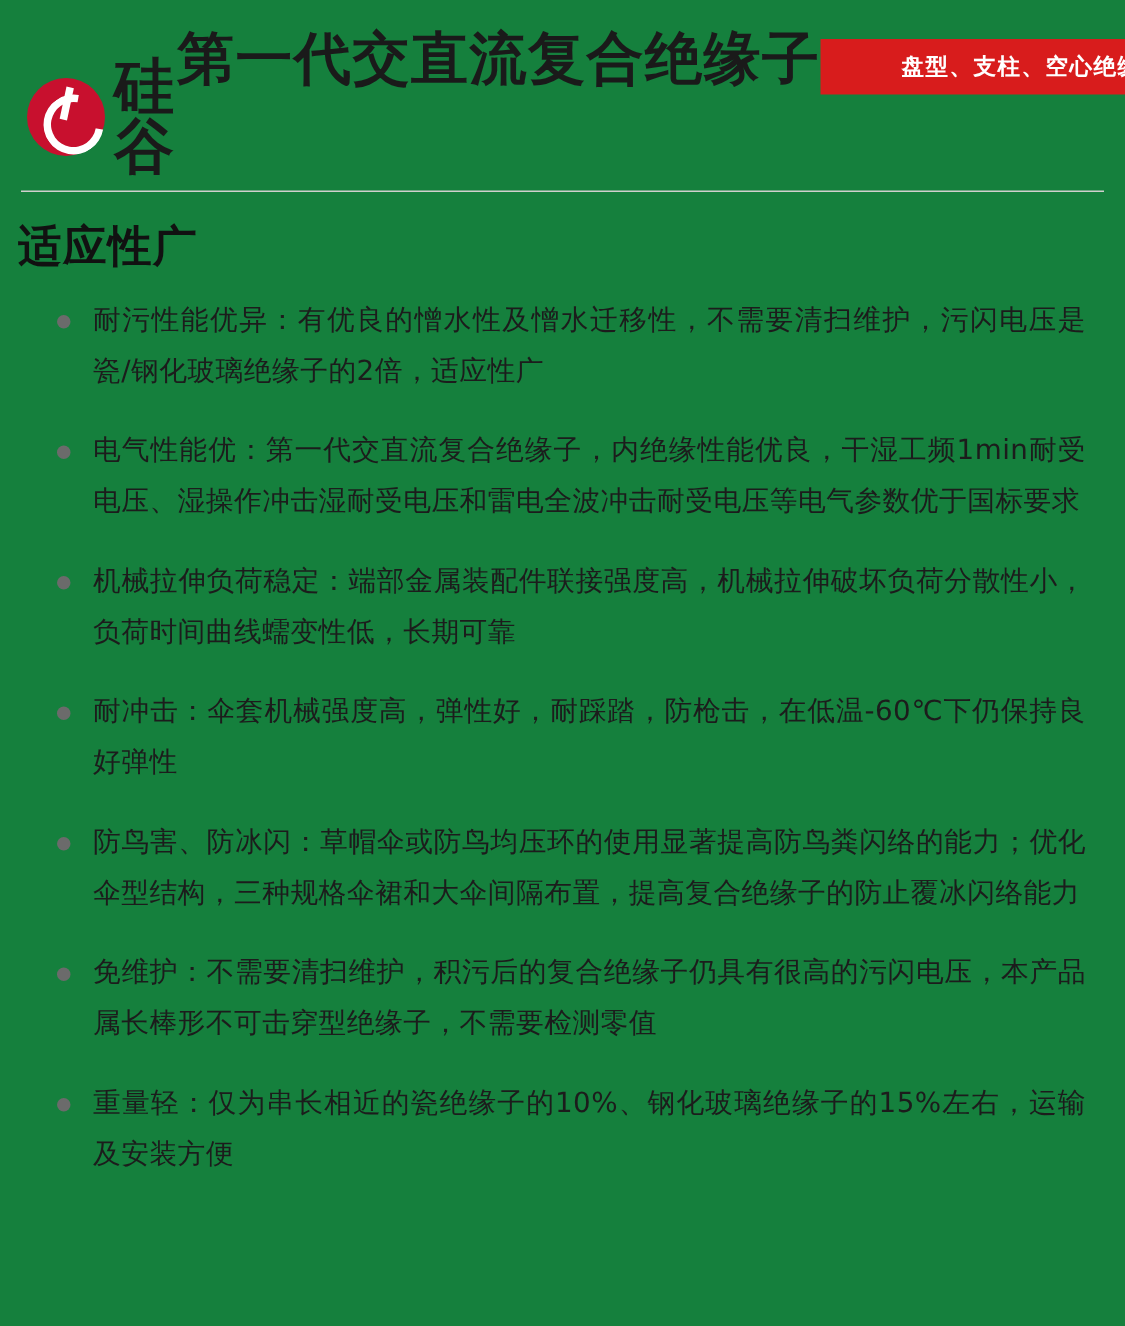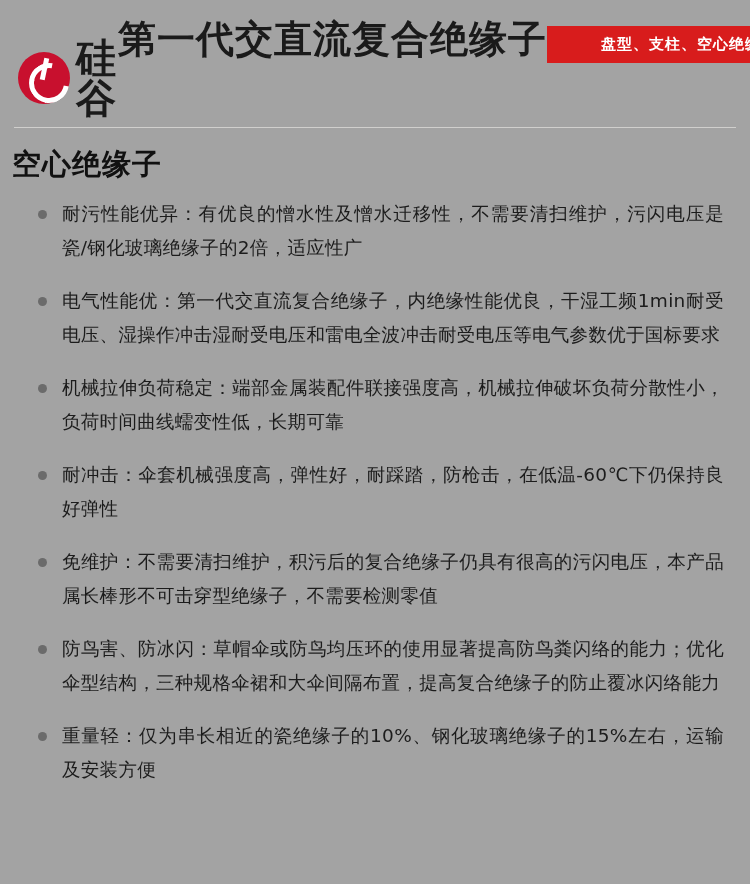--- a/index.html
+++ b/index.html
@@ -6,21 +6,21 @@
   html, body {
     width: 750px;
     height: 884px;
     background: #ffffff;
     font-family: "Liberation Sans", sans-serif;
   }
   .page {
     width: 750px;
     height: 884px;
     position: relative;
-    background: #a3a3a3;
+    background: #15803d;
     overflow: hidden;
   }
 
   
   .header {
     display: flex;
     align-items: flex-start;
     padding: 10px 0 0 0;
     height: 128px;
     position: relative;
@@ -158,46 +158,46 @@
       <div class="logo-mark"></div>
       <div class="logo-text">硅谷</div>
     </div>
     <div class="title-block">
       <div class="main-title">第一代交直流复合绝缘子</div>
       <div class="subtitle-bar">盘型、支柱、空心绝缘子</div>
     </div>
     <div class="header-rule"></div>
   </div>
 
-  <div class="section-heading">空心绝缘子</div>
+  <div class="section-heading">适应性广</div>
 
   <ul class="feature-list">
     <li class="feature-item">
       <span class="bullet"></span>
       <span>耐污性能优异：有优良的憎水性及憎水迁移性，不需要清扫维护，污闪电压是瓷/钢化玻璃绝缘子的2倍，适应性广</span>
     </li>
     <li class="feature-item">
       <span class="bullet"></span>
       <span>电气性能优：第一代交直流复合绝缘子，内绝缘性能优良，干湿工频1min耐受电压、湿操作冲击湿耐受电压和雷电全波冲击耐受电压等电气参数优于国标要求</span>
     </li>
     <li class="feature-item">
       <span class="bullet"></span>
       <span>机械拉伸负荷稳定：端部金属装配件联接强度高，机械拉伸破坏负荷分散性小，负荷时间曲线蠕变性低，长期可靠</span>
     </li>
     <li class="feature-item">
       <span class="bullet"></span>
       <span>耐冲击：伞套机械强度高，弹性好，耐踩踏，防枪击，在低温-60℃下仍保持良好弹性</span>
     </li>
     <li class="feature-item">
       <span class="bullet"></span>
+      <span>防鸟害、防冰闪：草帽伞或防鸟均压环的使用显著提高防鸟粪闪络的能力；优化伞型结构，三种规格伞裙和大伞间隔布置，提高复合绝缘子的防止覆冰闪络能力</span>
+    </li>
+    <li class="feature-item">
+      <span class="bullet"></span>
       <span>免维护：不需要清扫维护，积污后的复合绝缘子仍具有很高的污闪电压，本产品属长棒形不可击穿型绝缘子，不需要检测零值</span>
     </li>
     <li class="feature-item">
       <span class="bullet"></span>
-      <span>防鸟害、防冰闪：草帽伞或防鸟均压环的使用显著提高防鸟粪闪络的能力；优化伞型结构，三种规格伞裙和大伞间隔布置，提高复合绝缘子的防止覆冰闪络能力</span>
-    </li>
-    <li class="feature-item">
-      <span class="bullet"></span>
       <span>重量轻：仅为串长相近的瓷绝缘子的10%、钢化玻璃绝缘子的15%左右，运输及安装方便</span>
     </li>
   </ul>
 
 </div>
 
 </body></html>

